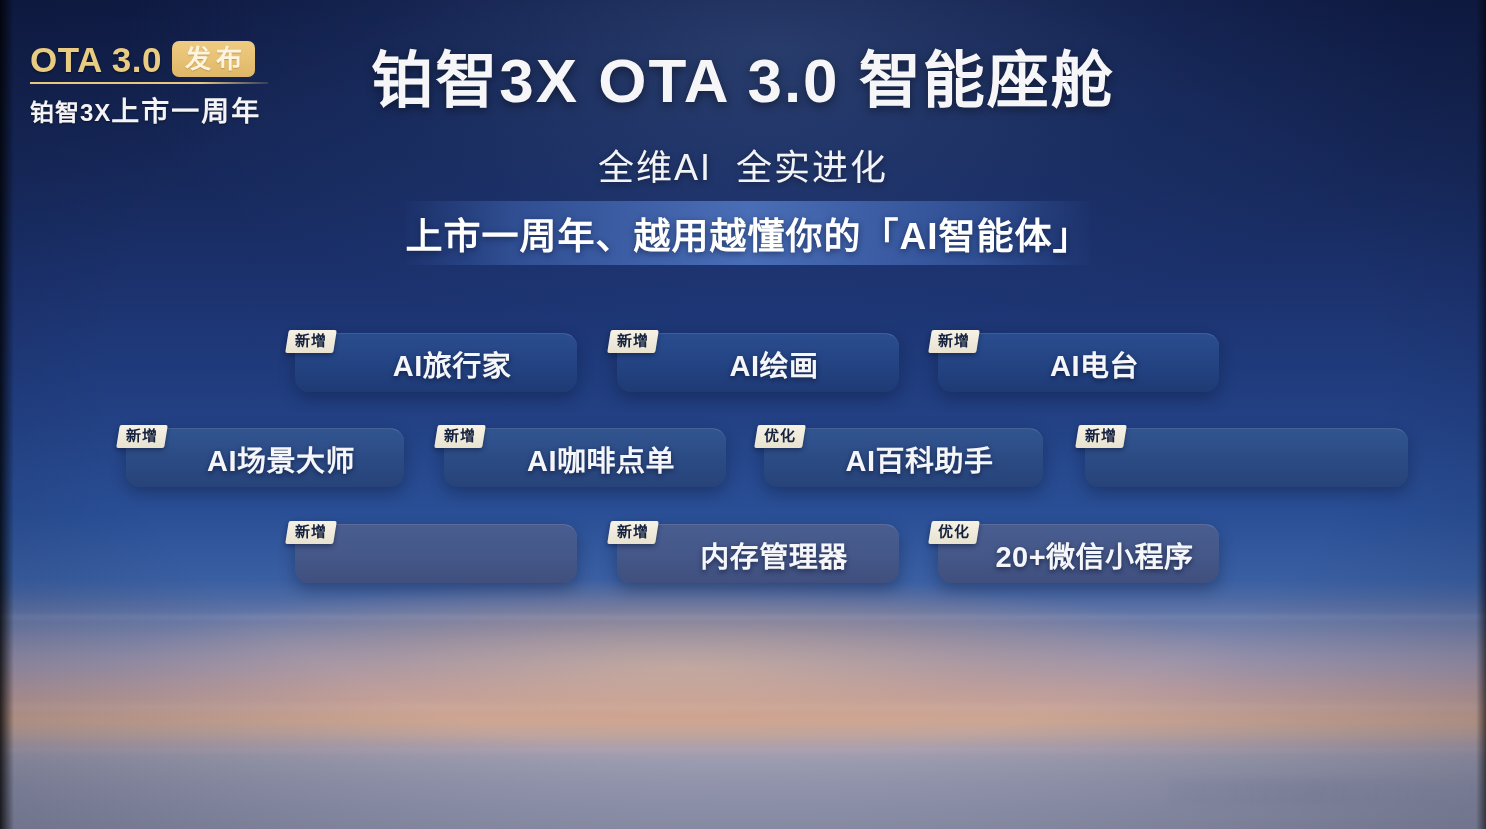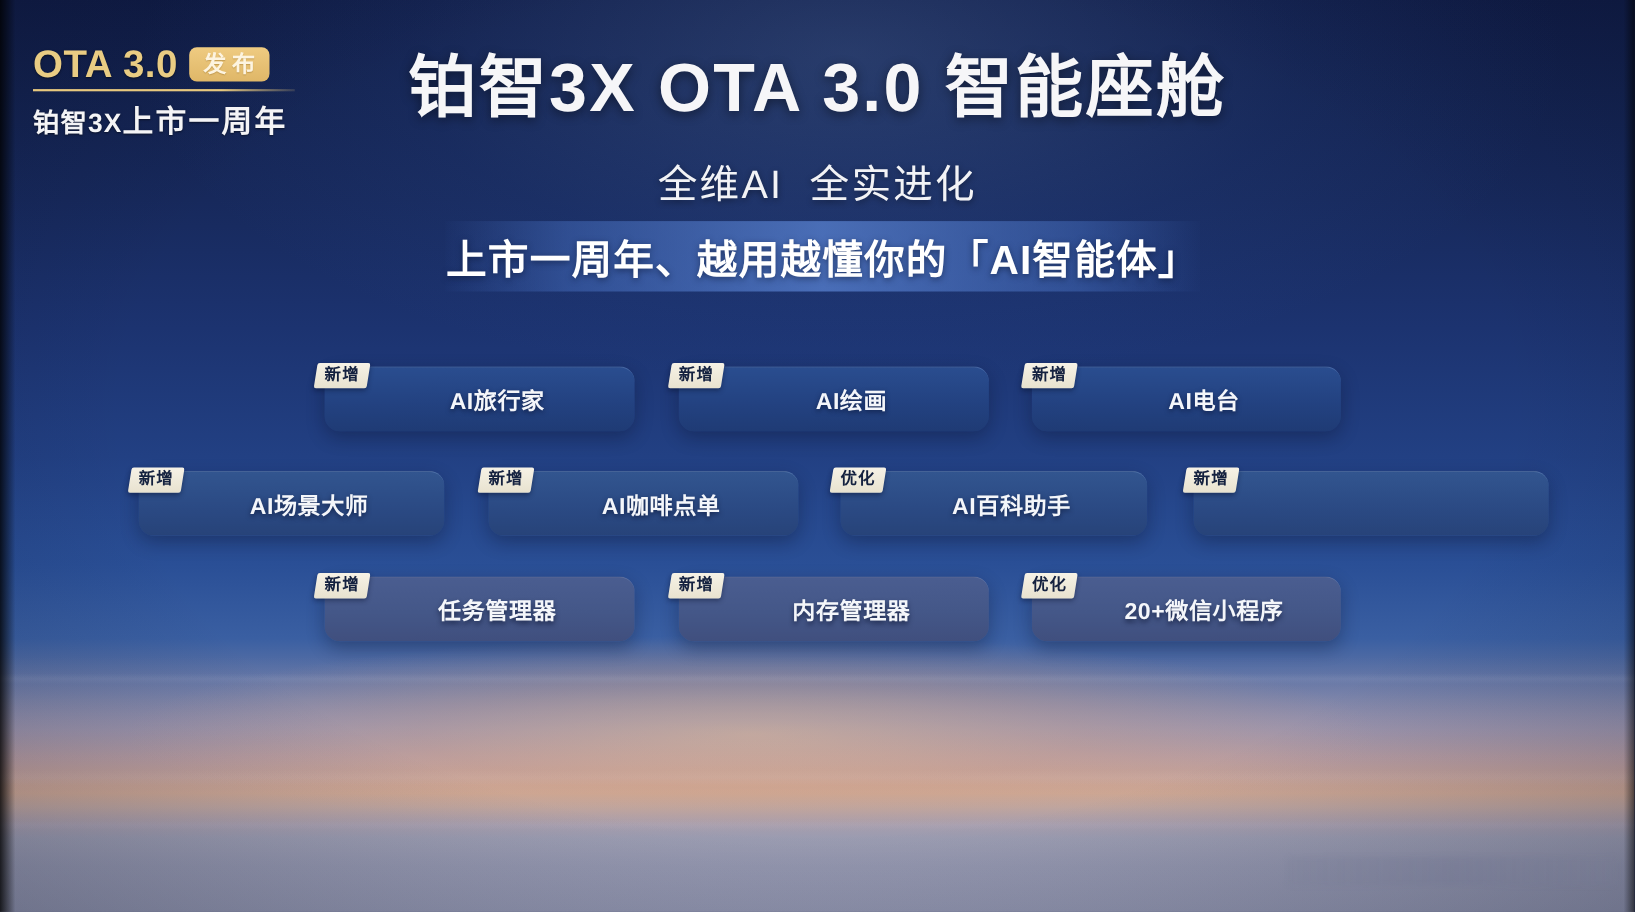--- a/index.html
+++ b/index.html
@@ -97,21 +97,21 @@
     font-weight: 800;
     letter-spacing: 0.5px;
     color: #e9cc83;
     text-shadow: 0 1px 2px rgba(0,0,0,0.55);
     line-height: 1;
     white-space: nowrap;
   }
   .logo-badge {
     background: linear-gradient(to bottom, #efcb81, #dfb768);
     color: #fdf4e0;
-    font-size: 21px;
+    font-size: 26px;
     font-weight: 700;
     letter-spacing: 5px;
     padding: 5px 8px 5px 13px;
     border-radius: 7px;
     line-height: 1;
     text-shadow: 0 1px 1px rgba(130,90,20,0.35);
     white-space: nowrap;
   }
   .logo-rule {
     margin-top: 5px;
@@ -208,21 +208,21 @@
   .card-r3 {
     background: linear-gradient(to bottom, #4a5d90 0%, #445788 55%, #404f7e 100%);
     border-top: 1px solid rgba(175,190,225,0.26);
   }
   .card-label {
     width: 100%;
     text-align: center;
     padding-left: 40px;
     padding-right: 8px;
     box-sizing: border-box;
-    font-size: 21px;
+    font-size: 29px;
     font-weight: 700;
     color: #f4f6fa;
     letter-spacing: 0.5px;
     white-space: nowrap;
     text-shadow: 0 2px 5px rgba(6,14,40,0.6);
   }
   .card-label.bold-cn { font-weight: 800; }
 
   .tag {
     position: absolute;
@@ -309,21 +309,20 @@
       </div>
       <div class="card card-r2" style="left: 764px; top: 428px; width: 279px; height: 58px;">
         <div class="tag"><span>优化</span></div>
         <div class="card-label">AI百科助手</div>
       </div>
       <div class="card card-r2" style="left: 1085px; top: 428px; width: 323px; height: 58px;">
         <div class="tag"><span>新增</span></div>
       </div>
       <div class="card card-r3" style="left: 295px; top: 524px; width: 282px; height: 58px;">
         <div class="tag"><span>新增</span></div>
-        <div class="card-label bold-cn">任务管理器</div>
       </div>
       <div class="card card-r3" style="left: 617px; top: 524px; width: 282px; height: 58px;">
         <div class="tag"><span>新增</span></div>
         <div class="card-label bold-cn">内存管理器</div>
       </div>
       <div class="card card-r3" style="left: 938px; top: 524px; width: 281px; height: 58px;">
         <div class="tag"><span>优化</span></div>
         <div class="card-label">20+微信小程序</div>
       </div>
     </div>

